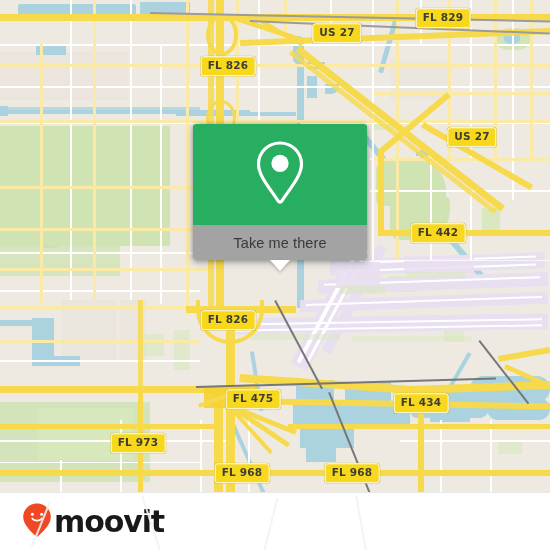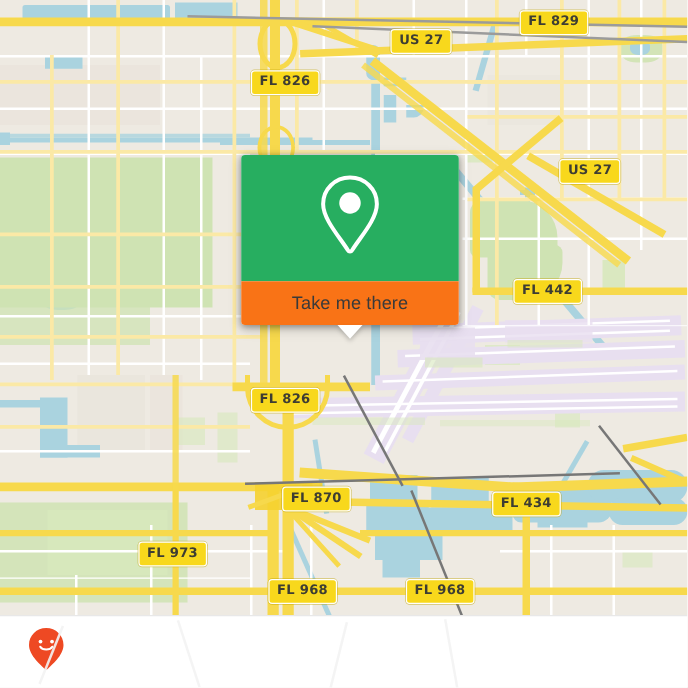--- a/index.html
+++ b/index.html
@@ -87,21 +87,21 @@
     width: 174px; height: 101px;
     background: #27ae60;
     border-radius: 3px 3px 0 0;
     display: flex; align-items: center; justify-content: center;
   }
   #popup-body {
     position: absolute;
     left: 0; top: 101px;
     width: 174px; height: 35px;
     border-radius: 0 0 3px 3px;
-    background: #f97316;
+    background: #a3a3a3;
     display: flex; align-items: center; justify-content: center;
   }
   #popup-label {
     font-family: "Liberation Sans", sans-serif;
     font-size: 14.5px;
     color: #3a3a3a;
     letter-spacing: .1px;
   }
   #popup-tail {
     position: absolute;
@@ -389,21 +389,21 @@
       <div class="rail-d" style="left:330px;top:392px;width:110px;height:1.6px;transform:rotate(68deg);transform-origin:top left;"></div>
     </div>
 
     <div class="layer" id="shield-layer">
         <div class="shield" style="left: 443px; top: 18px;">FL 829</div>
         <div class="shield" style="left: 337px; top: 33px;">US 27</div>
         <div class="shield" style="left: 228px; top: 66px;">FL 826</div>
         <div class="shield" style="left: 472px; top: 137px;">US 27</div>
         <div class="shield" style="left: 438px; top: 233px;">FL 442</div>
         <div class="shield" style="left: 228px; top: 320px;">FL 826</div>
-        <div class="shield" style="left: 253px; top: 399px;">FL 870</div>
+        <div class="shield" style="left: 253px; top: 399px;">FL 475</div>
         <div class="shield" style="left: 421px; top: 403px;">FL 434</div>
         <div class="shield" style="left: 138px; top: 443px;">FL 973</div>
         <div class="shield" style="left: 242px; top: 473px;">FL 968</div>
         <div class="shield" style="left: 352px; top: 473px;">FL 968</div>
       </div>
 
 
     <div id="popup">
       <div id="popup-head">
         <span>
@@ -430,16 +430,17 @@
 
     <div id="brand">
       <span>
         <svg width="30" height="36" viewBox="0 0 30 36" aria-hidden="true">
           <path d="M15 1.4 C7.3 1.4 1.2 7.4 1.2 14.9 C1.2 23.4 11.2 31.4 14 34.2 C14.6 34.8 15.4 34.8 16 34.2 C18.8 31.4 28.8 23.4 28.8 14.9 C28.8 7.4 22.7 1.4 15 1.4 Z" fill="#ee4923"></path>
           <circle cx="10.4" cy="12.2" r="1.5" fill="#ffffff"></circle>
           <circle cx="19.6" cy="12.2" r="1.5" fill="#ffffff"></circle>
           <path d="M10.2 16.4 C11.9 19.3 18.1 19.3 19.8 16.4" fill="none" stroke="#ffffff" stroke-width="1.7" stroke-linecap="round"></path>
         </svg>
       </span>
+      <span id="brand-word">moovit</span>
     </div>
   </div>
 
 </div>
 
 </body></html>

